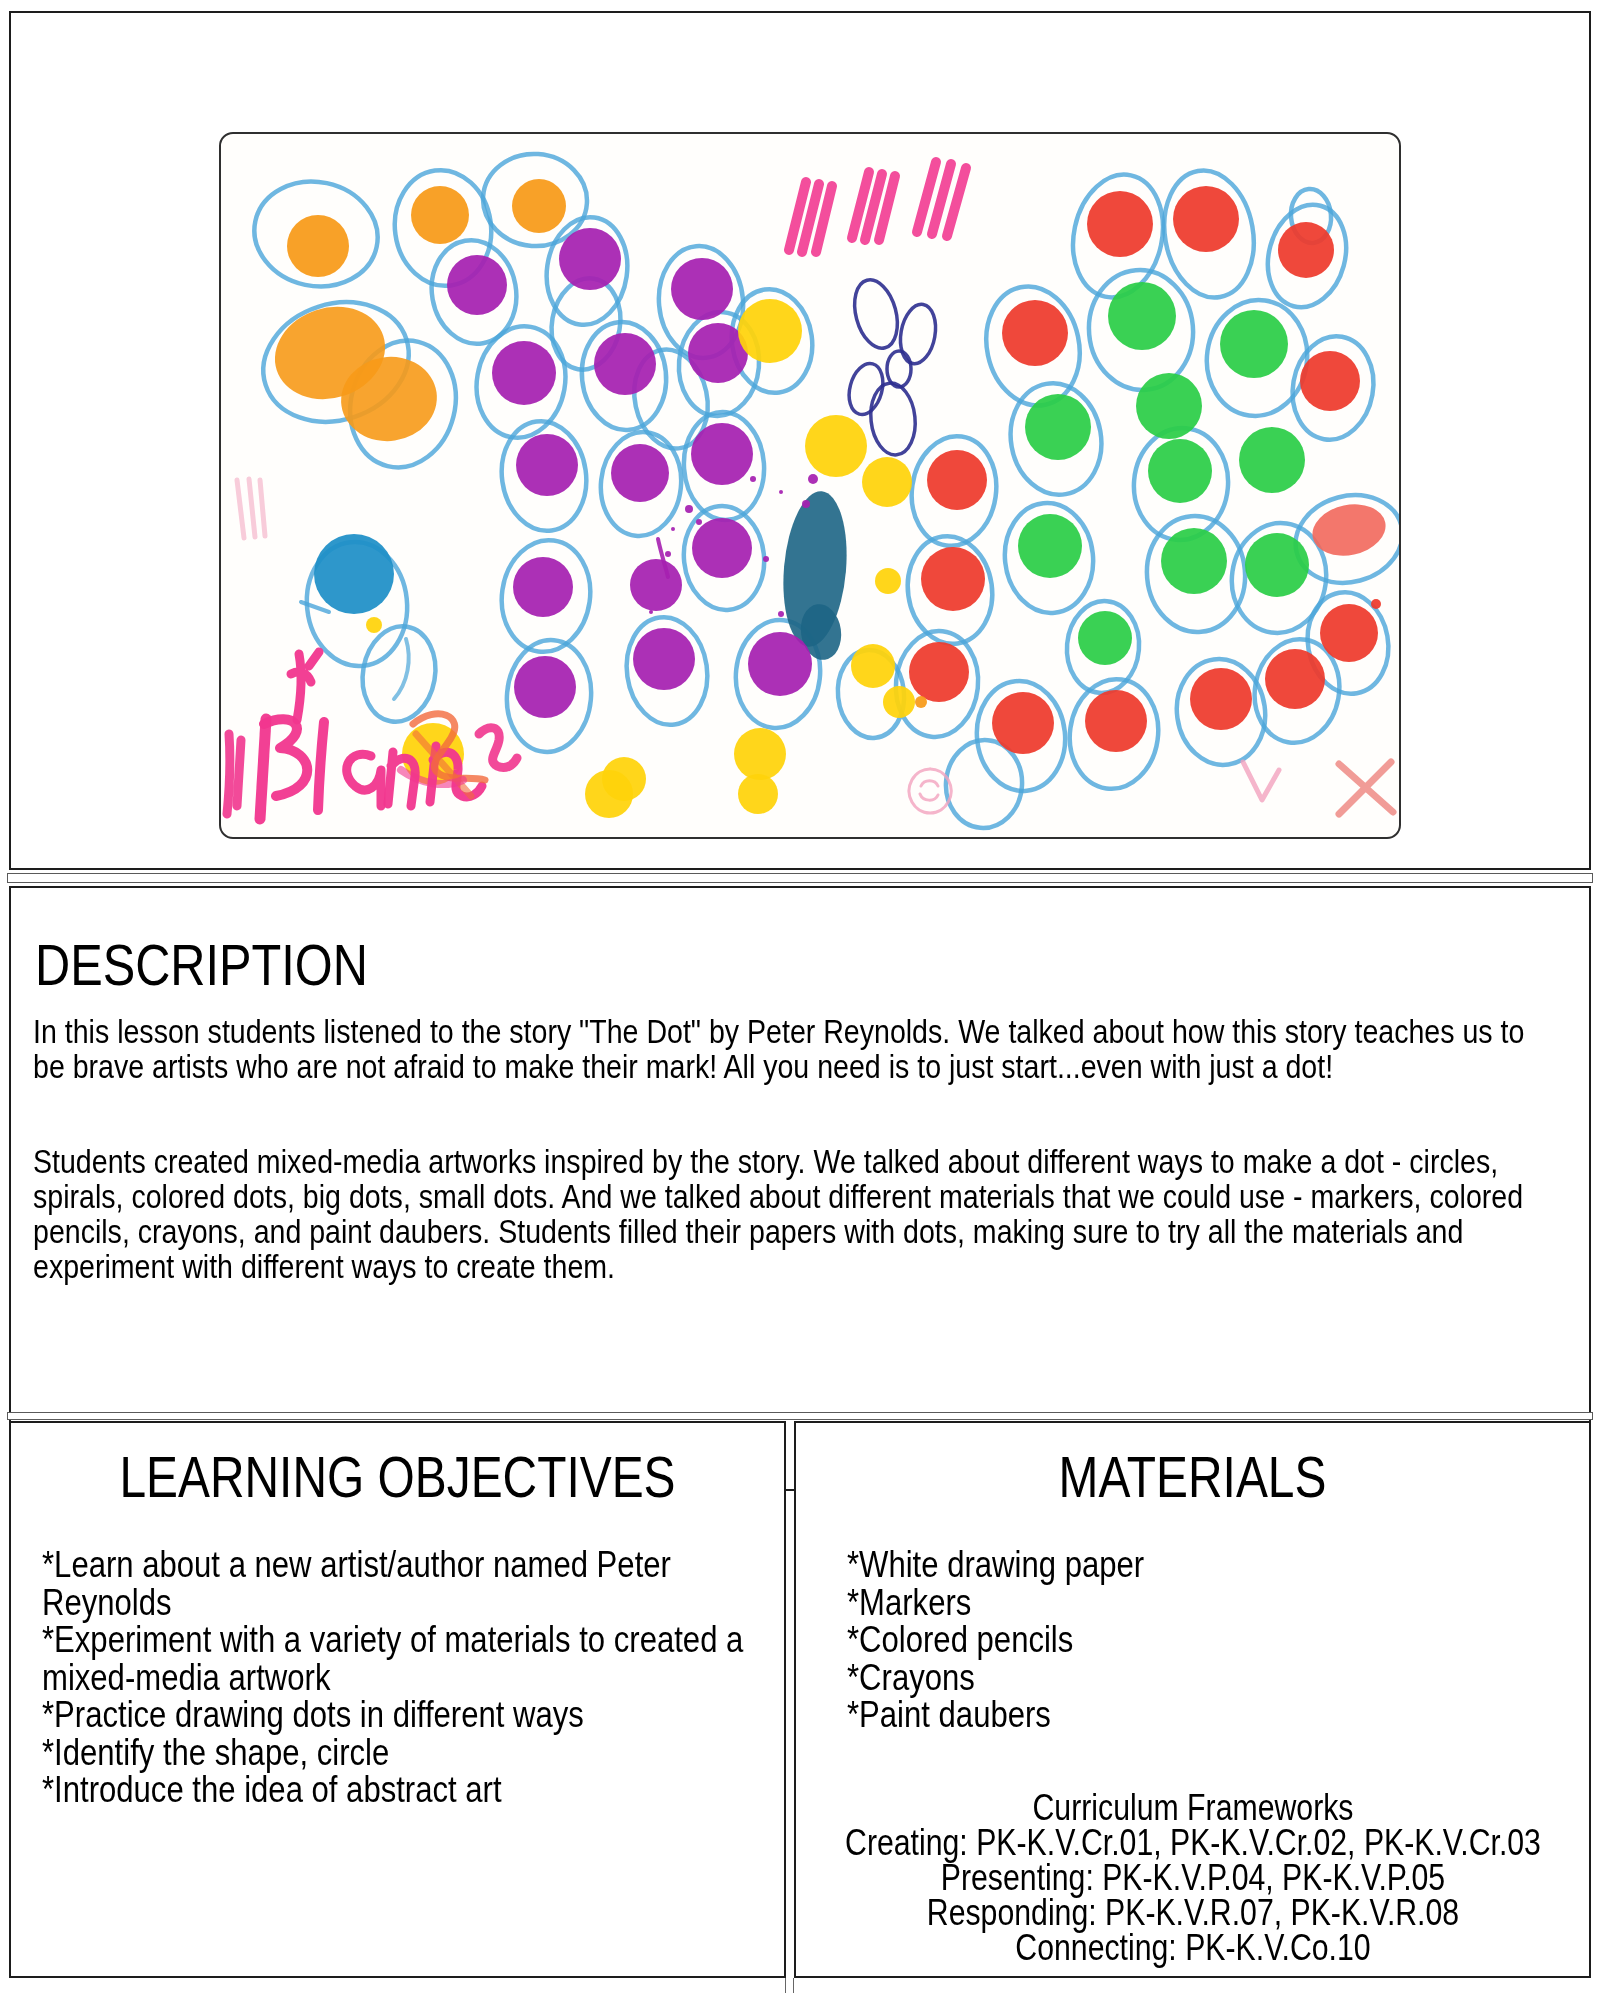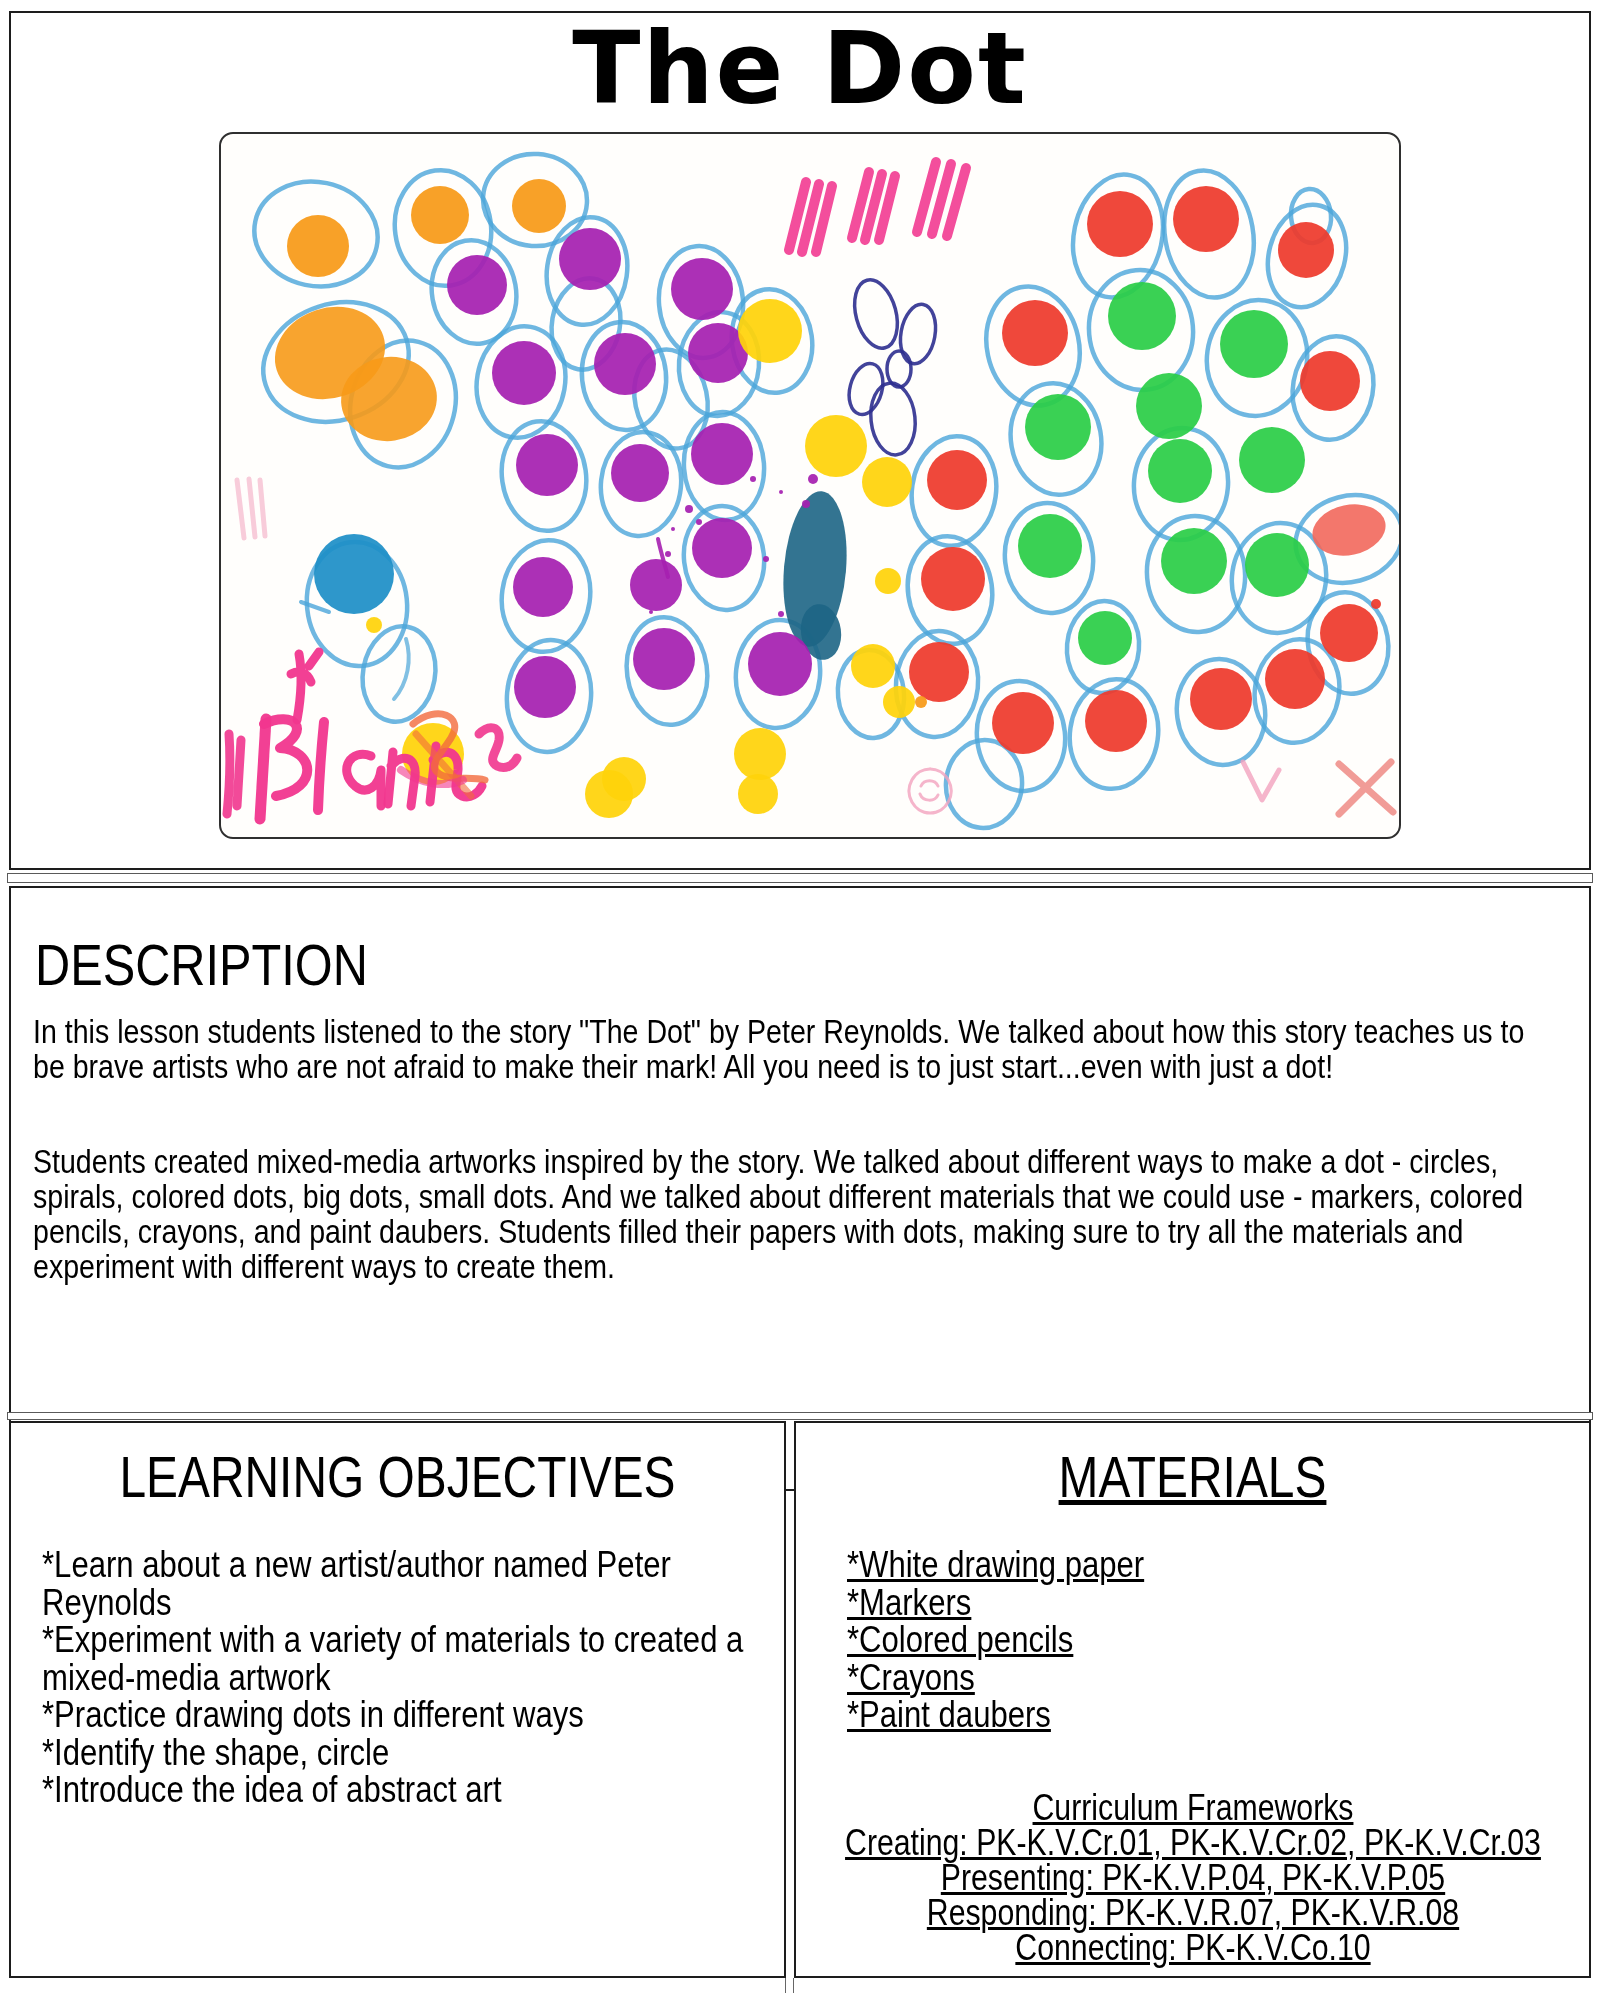--- a/index.html
+++ b/index.html
@@ -5,21 +5,21 @@
   html,body{margin:0;padding:0;}
   body{width:1600px;height:2000px;position:relative;background:#ffffff;
        font-family:"Liberation Sans",sans-serif;color:#000;overflow:hidden;}
   .sec{position:absolute;background:#fff;border:2px solid #1d1d1d;box-sizing:border-box;}
   .band{position:absolute;background:#fff;border:1px solid #5a5a5a;box-sizing:border-box;}
   #top{left:9px;top:11px;width:1582px;height:859px;}
   #band1{left:7px;top:873px;width:1586px;height:10px;}
   #desc{left:9px;top:886px;width:1582px;height:605px;}
   #band2{left:7px;top:1412px;width:1586px;height:8px;}
   #lobox{left:9px;top:1421px;width:777px;height:557px;}
-  #matbox{left:794px;top:1421px;width:797px;height:557px;text-decoration:underline;}
+  #matbox{left:794px;top:1421px;width:797px;height:557px;}
   #divext{position:absolute;left:785px;top:1978px;width:9px;height:15px;box-sizing:border-box;
           border-left:1px solid #666;border-right:1px solid #666;}
   h1.title{margin:6px 0 0 0;text-align:center;font-family:"DejaVu Sans",sans-serif;
            font-weight:bold;font-size:100px;line-height:1;letter-spacing:2px;}
   .artframe{position:absolute;left:208px;top:119px;width:1178px;height:703px;
             border:2px solid #2f2f2f;border-radius:14px;overflow:hidden;background:#fffefc;}
   .artframe svg{display:block;width:1178px;height:703px;}
   .desc-h{margin:48px 0 0 24px;font-size:58px;font-weight:400;line-height:1;
           transform:scaleX(.84);transform-origin:0 0;white-space:nowrap;}
   .desc-body{margin:20px 0 0 22px;width:1797px;font-size:34px;line-height:35px;
@@ -32,21 +32,20 @@
   .mat-list{margin:40px 0 0 51px;width:833px;font-size:37px;line-height:37.5px;
             transform:scaleX(.84);transform-origin:0 0;}
   .obj-list div,.mat-list div{margin:0;}
   .fw{position:relative;left:-75px;width:944px;margin-top:56px;text-align:center;
       font-size:36px;line-height:35px;transform:scaleX(.84);transform-origin:50% 0;}
 </style>
 </head>
 <body>
 
 <div class="sec" id="top">
-  <h1 class="title">The Dot</h1>
   <div class="artframe">
     <svg viewBox="0 0 1178 703">
         <ellipse cx="95" cy="100" rx="62" ry="52" transform="rotate(12 95 100)" fill="none" stroke="#4BA5D9" stroke-width="4.5" opacity="0.8"></ellipse>
         <ellipse cx="222" cy="94" rx="48" ry="58" transform="rotate(-8 222 94)" fill="none" stroke="#4BA5D9" stroke-width="4.5" opacity="0.8"></ellipse>
         <ellipse cx="314" cy="66" rx="52" ry="46" transform="rotate(4 314 66)" fill="none" stroke="#4BA5D9" stroke-width="4.5" opacity="0.8"></ellipse>
         <ellipse cx="115" cy="228" rx="74" ry="58" transform="rotate(-18 115 228)" fill="none" stroke="#4BA5D9" stroke-width="4.5" opacity="0.8"></ellipse>
         <ellipse cx="182" cy="270" rx="52" ry="64" transform="rotate(14 182 270)" fill="none" stroke="#4BA5D9" stroke-width="4.5" opacity="0.8"></ellipse>
         <ellipse cx="136" cy="470" rx="50" ry="62" transform="rotate(-6 136 470)" fill="none" stroke="#4BA5D9" stroke-width="4.5" opacity="0.8"></ellipse>
         <ellipse cx="178" cy="540" rx="36" ry="48" transform="rotate(10 178 540)" fill="none" stroke="#4BA5D9" stroke-width="4.5" opacity="0.8"></ellipse>
         <ellipse cx="253" cy="158" rx="42" ry="52" transform="rotate(-10 253 158)" fill="none" stroke="#4BA5D9" stroke-width="4.5" opacity="0.8"></ellipse>

